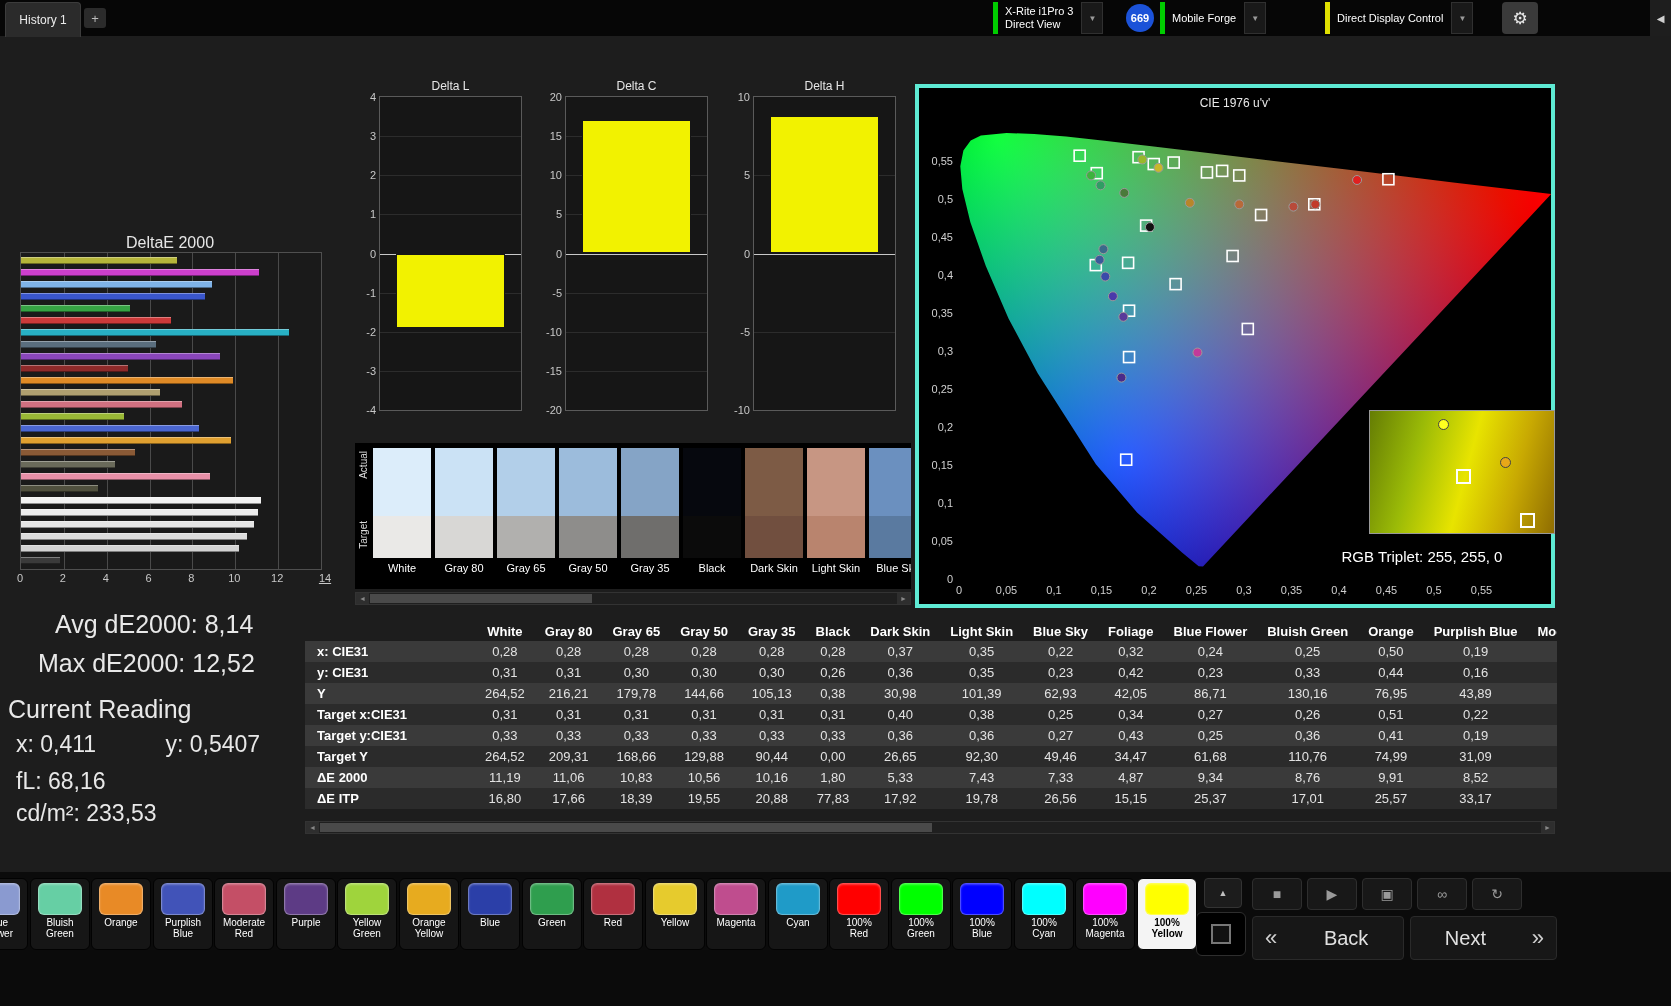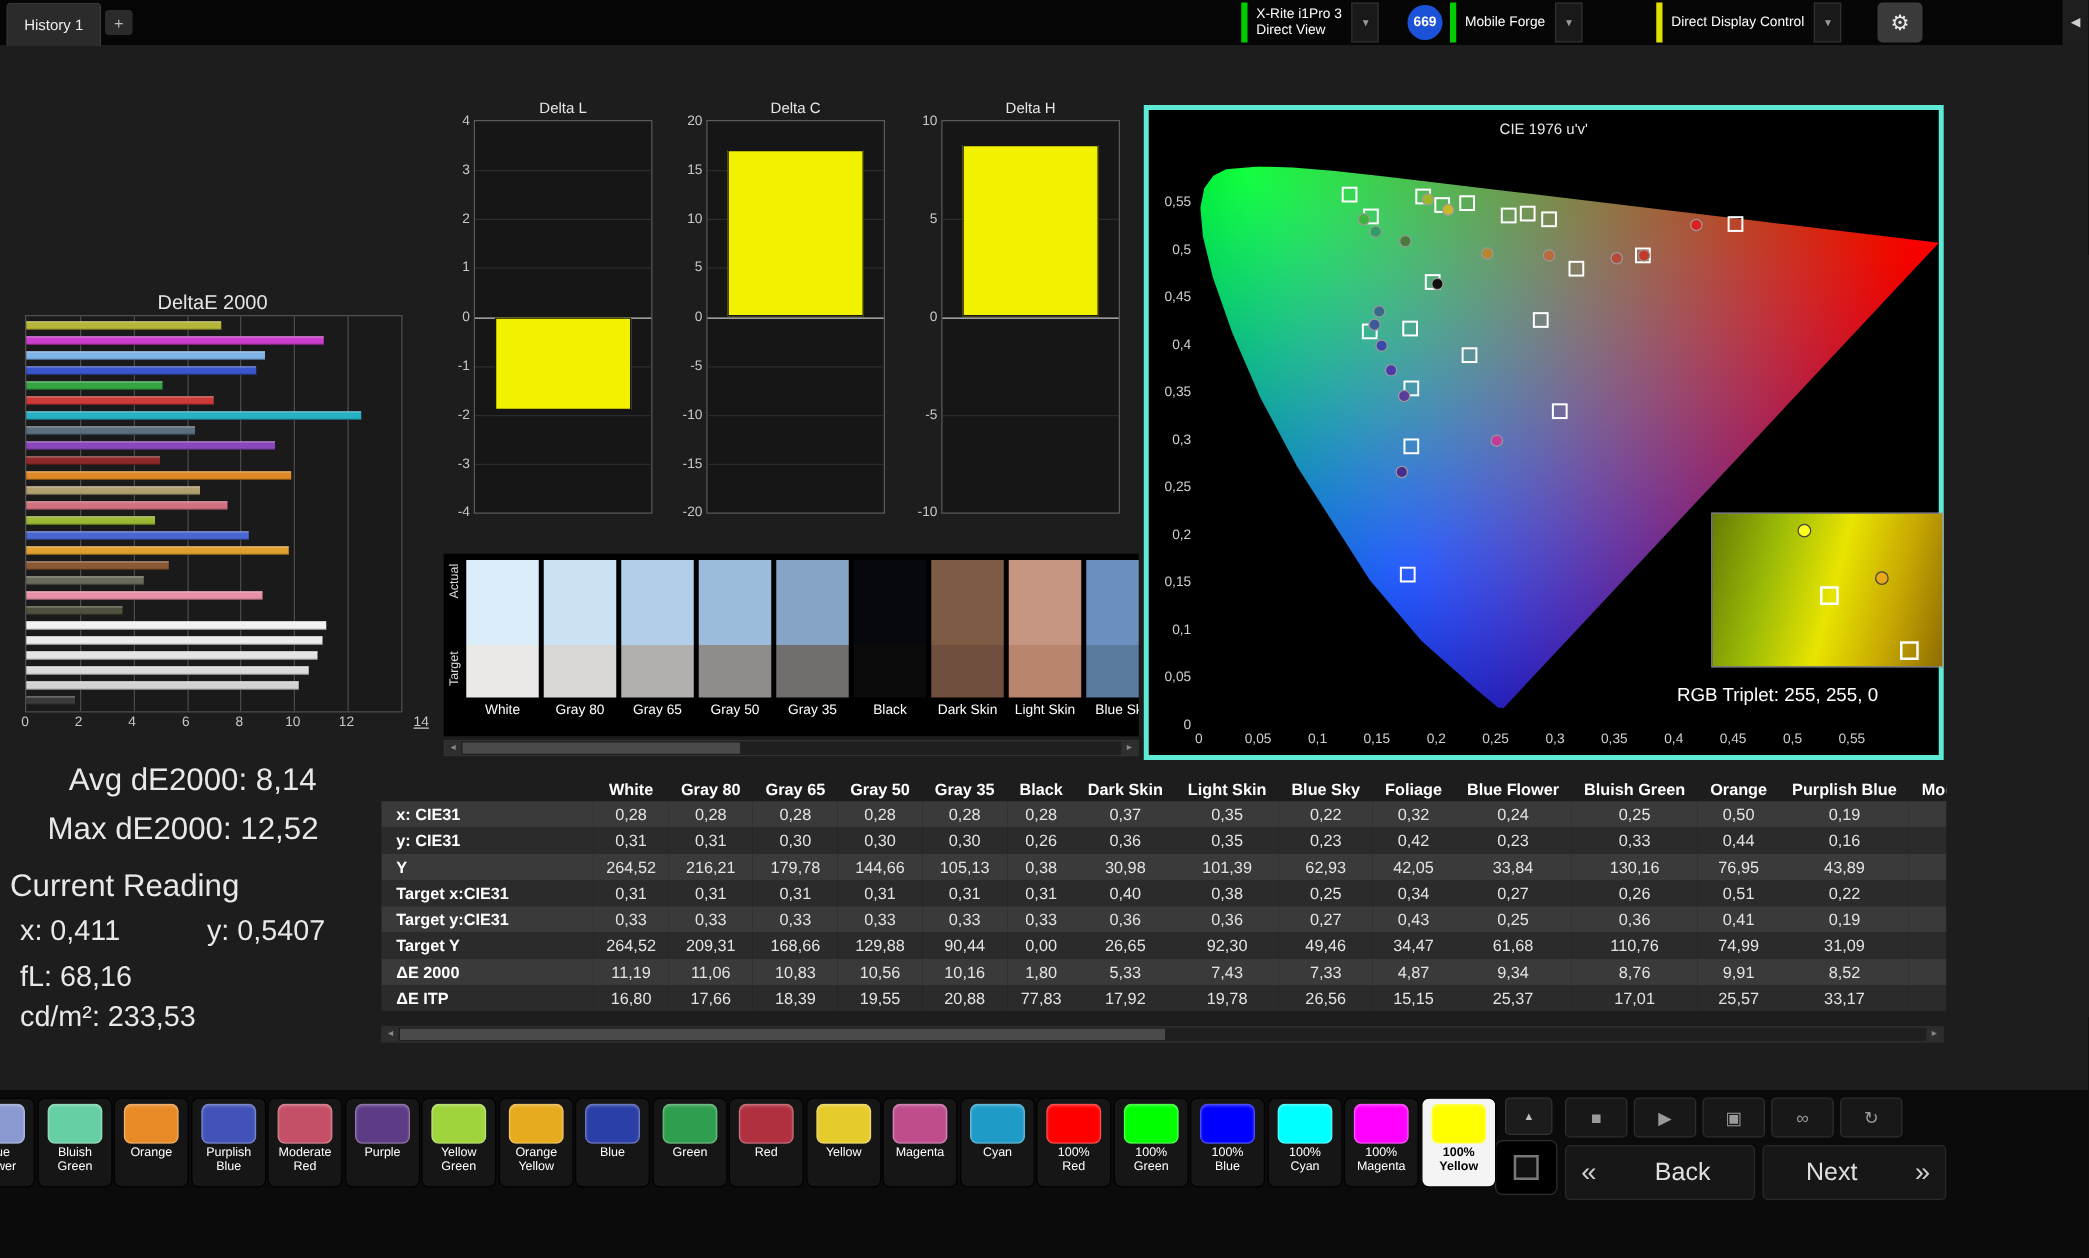--- a/index.html
+++ b/index.html
@@ -170,21 +170,21 @@
         <div class="debar" style="top: 292px; width: 217.5px; background: rgb(210, 210, 210);"></div>
         <div class="debar" style="top: 304px; width: 38.5714px; background: rgb(58, 58, 58);"></div>
       </div>
   <div class="detick" style="left: 0px;">0</div>
       <div class="detick" style="left: 42.8571px;">2</div>
       <div class="detick" style="left: 85.7143px;">4</div>
       <div class="detick" style="left: 128.571px;">6</div>
       <div class="detick" style="left: 171.429px;">8</div>
       <div class="detick" style="left: 214.286px;">10</div>
       <div class="detick" style="left: 257.143px;">12</div>
-      <div class="detick" style="left: 317px; text-decoration: underline;">14</div>
+      <div class="detick" style="left: 305px; text-decoration: underline;">14</div>
     </div>
 
   <div class="vchart" style="left:352px;">
     <div class="ctitle">Delta L</div>
     <div class="vplot">
         <div class="vtick" style="top: 0px;">4</div>
         <div class="vtick" style="top: 39.125px;">3</div>
         <div class="vgrid" style="top: 39.125px;"></div>
         <div class="vtick" style="top: 78.25px;">2</div>
         <div class="vgrid" style="top: 78.25px;"></div>
@@ -468,21 +468,21 @@
             <td>264,52</td>
             <td>216,21</td>
             <td>179,78</td>
             <td>144,66</td>
             <td>105,13</td>
             <td>0,38</td>
             <td>30,98</td>
             <td>101,39</td>
             <td>62,93</td>
             <td>42,05</td>
-            <td>33,84</td>
+            <td>86,71</td>
             <td>130,16</td>
             <td>76,95</td>
             <td>43,89</td>
             <td>53,85</td>
           </tr>
           <tr class="even">
             <td class="rowlabel">Target x:CIE31</td>
             <td>0,31</td>
             <td>0,31</td>
             <td>0,31</td>

